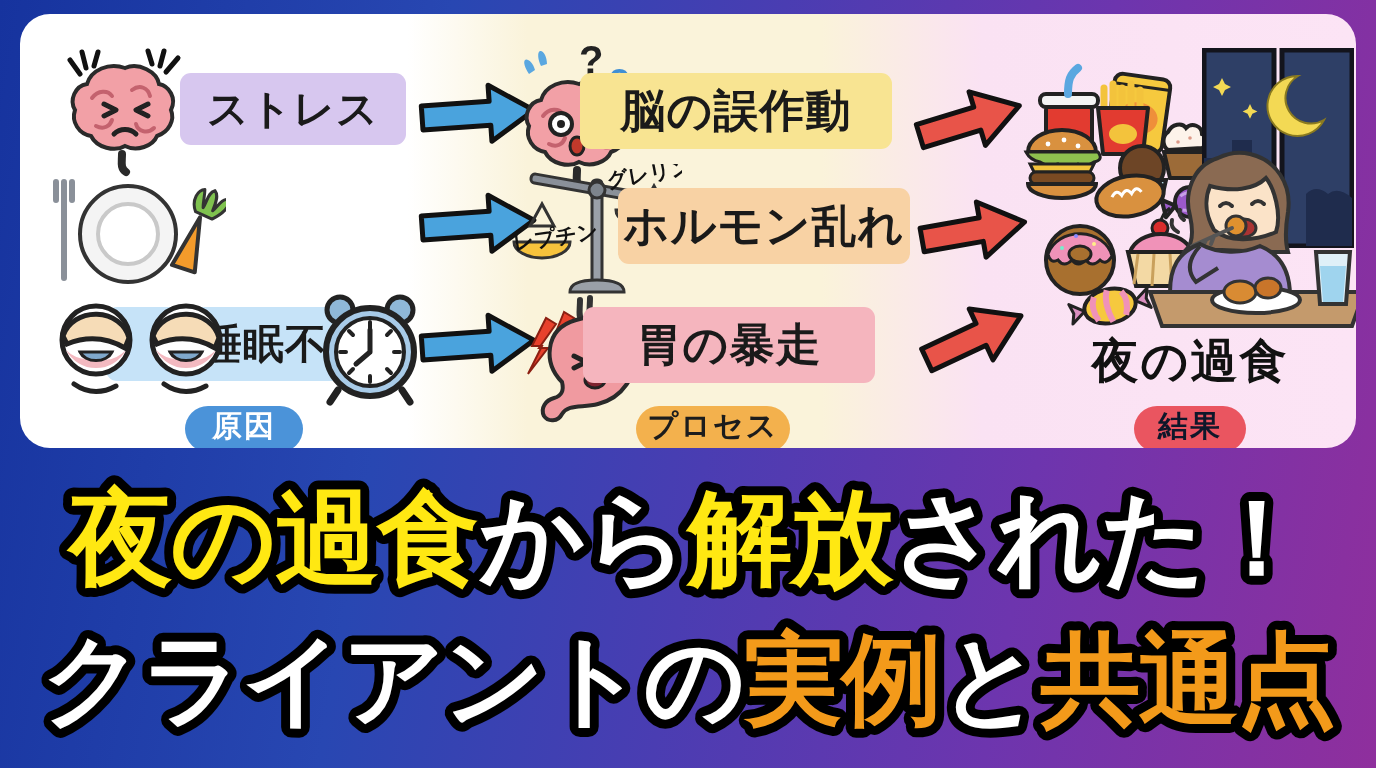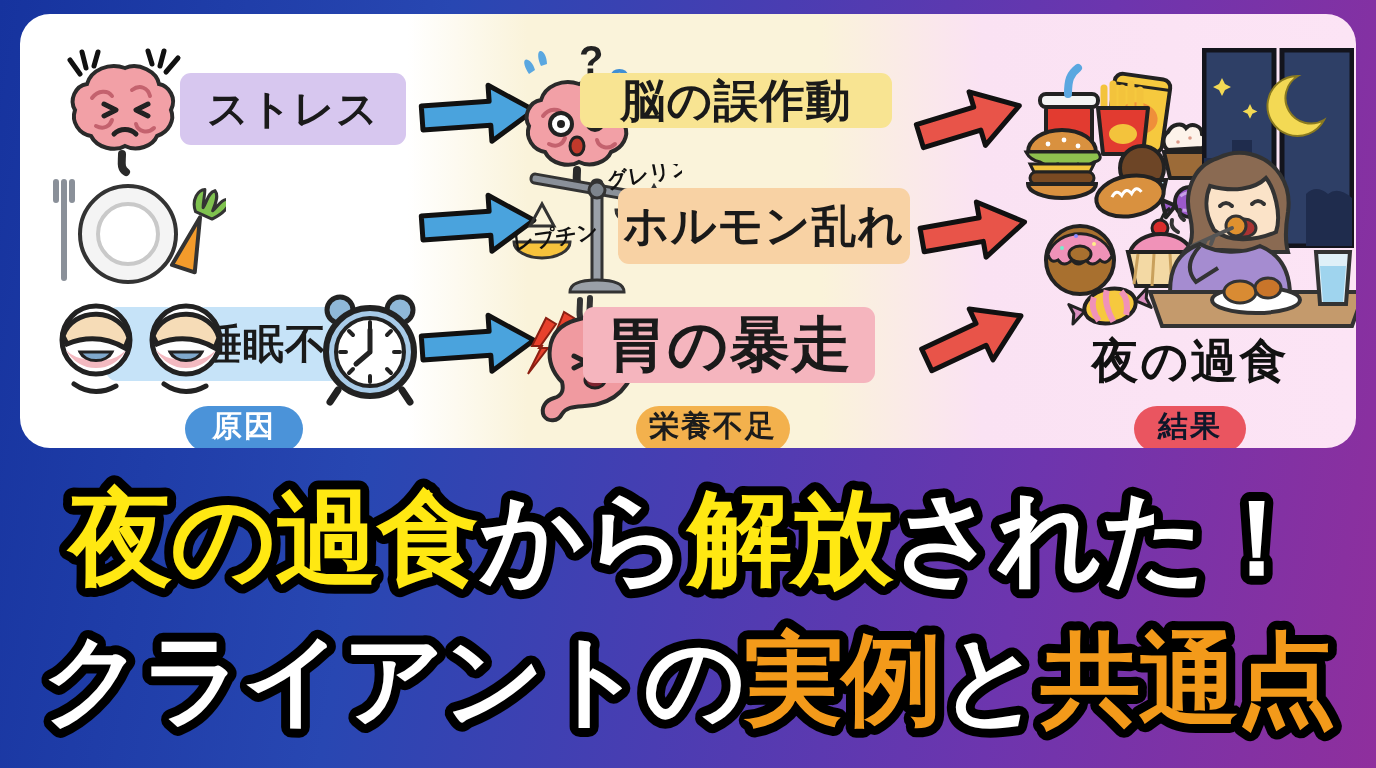--- a/index.html
+++ b/index.html
@@ -74,21 +74,21 @@
     <path d="M22 30c-2-8-8-12-10-10s0 8 4 14z M34 24c0-8-4-14-7-13s-2 9 1 15z" fill="#5aa7e0"></path>
     <path d="M66 44c-16-6-34 2-38 16-12 2-18 16-12 26-4 12 4 24 16 26 6 12 24 16 34 10 12 6 28 0 32-10 12-4 18-16 14-26 6-12-2-24-12-26-2-12-20-22-34-16z" fill="#f2a0a6" stroke="#2a2a2a" stroke-width="4"></path>
     <path d="M30 76c6-8 16-8 20-2 M78 64c8-6 16-2 18 6 M36 104c8 4 14 0 16-6 M84 100c2 8 12 10 18 4" stroke="#c4626e" stroke-width="4" fill="none" stroke-linecap="round"></path>
     <circle cx="48" cy="84" r="11" fill="#fff" stroke="#222" stroke-width="4"></circle>
     <circle cx="48" cy="84" r="4" fill="#222"></circle>
     <circle cx="82" cy="82" r="8" fill="#fff" stroke="#222" stroke-width="4"></circle>
     <circle cx="84" cy="82" r="3.2" fill="#222"></circle>
     <ellipse cx="64" cy="106" rx="7" ry="9" fill="#c0392b" stroke="#222" stroke-width="3"></ellipse>
     <path d="M64 130c0 8-2 14 4 16" stroke="#2a2a2a" stroke-width="8" fill="none" stroke-linecap="round"></path>
   </svg>
-  <div class="pill pill-brainerr" style="left:560px;top:59px;width:312px;height:55px;font-size:45px">
+  <div class="pill pill-brainerr" style="left:560px;top:59px;width:312px;height:76px;font-size:45px">
     <span>脳の誤作動</span>
   </div>
 
   <svg class="abs" style="left:893px;top:70px" width="112" height="70" viewBox="0 0 112 70">
     <polygon points="4,25 64,25 64,9 108,37 64,65 64,49 4,49" fill="#e85449" stroke="#111" stroke-width="5" stroke-linejoin="round" transform="rotate(-17 56 35)"></polygon>
   </svg>
 
   <svg class="abs" style="left:26px;top:158px" width="180" height="118" viewBox="0 0 180 118">
     <path d="M18 10 v26 M10 10 v18 M26 10 v18 M18 36 v70" stroke="#8a9099" stroke-width="6" fill="none" stroke-linecap="round"></path>
     <circle cx="82" cy="62" r="48" fill="#f4f4f4" stroke="#333" stroke-width="4"></circle>
@@ -161,21 +161,21 @@
   <svg class="abs" style="left:498px;top:276px" width="134" height="136" viewBox="0 0 134 136">
     <polygon points="28,28 14,56 24,56 10,84 30,58 21,58 38,34" fill="#e8412c" stroke="#8c1f12" stroke-width="2"></polygon>
     <polygon points="46,22 38,42 45,42 36,62 52,44 45,44 56,28" fill="#e8412c" stroke="#8c1f12" stroke-width="2"></polygon>
     <path d="M62 10c0 10-2 16 2 22 M72 8c0 10-2 16 2 22" stroke="#333" stroke-width="6" fill="none" stroke-linecap="round"></path>
     <path d="M58 30c26-8 54 6 58 30 4 26-12 48-36 54-16 4-30 0-36 10-4 8-14 8-18 2-4-8 2-16 10-18 8-2 10-8 8-16-8-8-14-20-12-34 2-16 12-24 26-28z" fill="#f09aa0" stroke="#2a2a2a" stroke-width="4"></path>
     <path d="M70 40c14-2 26 6 30 16" stroke="#f7c9cc" stroke-width="7" fill="none" stroke-linecap="round"></path>
     <path d="M56 66 L68 72 L56 78" stroke="#222" stroke-width="5" fill="none" stroke-linecap="round" stroke-linejoin="round"></path>
     <path d="M98 66 L86 72 L98 78" stroke="#222" stroke-width="5" fill="none" stroke-linecap="round" stroke-linejoin="round"></path>
     <ellipse cx="77" cy="90" rx="10" ry="8" fill="#7e2430" stroke="#222" stroke-width="3"></ellipse>
   </svg>
-  <div class="pill pill-stomach" style="left:563px;top:293px;width:292px;height:76px;font-size:60px">
+  <div class="pill pill-stomach" style="left:563px;top:293px;width:292px;height:76px;font-size:45px">
     <span>胃の暴走</span>
   </div>
 
   <svg class="abs" style="left:897px;top:284px" width="112" height="76" viewBox="0 0 112 76">
     <polygon points="4,28 64,28 64,12 108,40 64,68 64,52 4,52" fill="#e85449" stroke="#111" stroke-width="5" stroke-linejoin="round" transform="rotate(-25 56 38)"></polygon>
   </svg>
 
   <svg class="abs" style="left:998px;top:42px" width="204" height="272" viewBox="0 0 204 272">
     <g transform="rotate(8 118 60)">
       <rect x="92" y="20" width="56" height="74" rx="8" fill="#f6c93e" stroke="#222" stroke-width="4"></rect>
@@ -271,21 +271,21 @@
     <path d="M168 110 h34 l-4 52 h-26 z" fill="#dff0f8" stroke="#333" stroke-width="4"></path>
     <path d="M172 124 h26 l-3 36 h-20 z" fill="#9fd4ee"></path>
   </svg>
 
   <div class="result-label">夜の過食</div>
 
   <div class="badge badge-cause" style="left:165px;top:392px;width:118px;height:46px">
     <span>原因</span>
   </div>
   <div class="badge badge-process" style="left:616px;top:392px;width:154px;height:46px">
-    <span>栄養不足</span>
+    <span>プロセス</span>
   </div>
   <div class="badge badge-result" style="left:1114px;top:392px;width:112px;height:46px">
     <span>結果</span>
   </div>
 </div>
 
 <svg class="title-svg" width="1376" height="320" viewBox="0 0 1376 320">
   <text class="title-text" x="688" y="126" text-anchor="middle" font-size="104" stroke-width="18" letter-spacing="-2"><tspan fill="#ffe812">夜の過食</tspan><tspan fill="#ffffff">から</tspan><tspan fill="#ffe812">解放</tspan><tspan fill="#ffffff">された！</tspan></text>
   <text class="title-text" x="688" y="266" text-anchor="middle" font-size="100" stroke-width="18" letter-spacing="-2"><tspan fill="#ffffff">クライアントの</tspan><tspan fill="#f39a1a">実例</tspan><tspan fill="#ffffff">と</tspan><tspan fill="#f39a1a">共通点</tspan></text>
 </svg>

